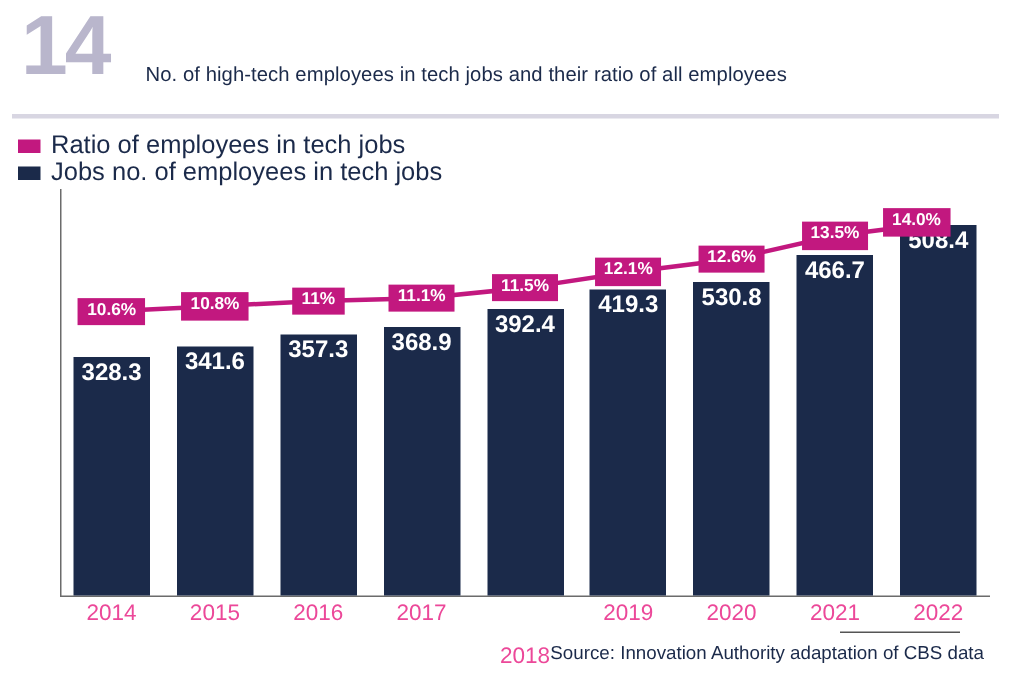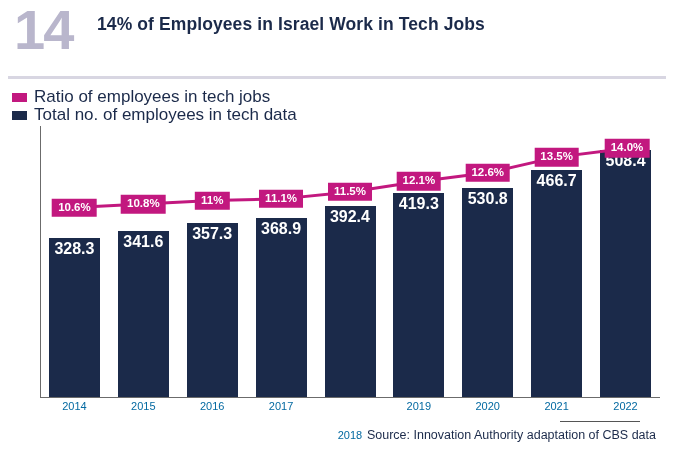--- a/index.html
+++ b/index.html
@@ -174,22 +174,22 @@
     left: 40px;
     top: 274px;
     width: 620px;
     height: 22px;
   }
   .xlabel {
     position: absolute;
     top: 0;
     width: 68.8px;
     text-align: center;
-    font-size: 11px;
-    color: #0369a1;
+    font-size: 15px;
+    color: #ec4899;
   }
 
   
   .source-rule {
     position: absolute;
     left: 560px;
     top: 421px;
     width: 80px;
     height: 1px;
     background: #555;
@@ -202,32 +202,32 @@
     color: #1b2a4a;
   }
 </style>
 </head>
 <body>
 
 <div class="page">
 
   <div class="header">
     <div class="slide-number">14</div>
-    <div class="title">14% of Employees in Israel Work in Tech Jobs</div>
+    <div class="subtitle">No. of high-tech employees in tech jobs and their ratio of all employees</div>
     <div class="rule"></div>
   </div>
 
   <div class="legend">
     <div class="legend-row">
       <span class="legend-swatch ratio"></span>
       <span class="legend-label">Ratio of employees in tech jobs</span>
     </div>
     <div class="legend-row">
       <span class="legend-swatch total"></span>
-      <span class="legend-label">Total no. of employees in tech data</span>
+      <span class="legend-label">Jobs no. of employees in tech jobs</span>
     </div>
   </div>
 
   <div class="chart">
     <div class="plot">
       <div class="axis-line axis-y"></div>
       <div class="axis-line axis-x"></div>
       <div class="bars" id="bars">
           <div class="bar-slot" style="left: 0px;">
             <div class="bar" style="height: 159.46px;"></div>
@@ -271,21 +271,21 @@
         </svg>
       <div class="bars" id="pctLabels">
           <div class="pct-box" style="left: 34.4444px; top: 81.5652px;">10.6%</div>
           <div class="pct-box" style="left: 103.333px; top: 78.087px;">10.8%</div>
           <div class="pct-box" style="left: 172.222px; top: 74.6087px;">11%</div>
           <div class="pct-box" style="left: 241.111px; top: 72.8696px;">11.1%</div>
           <div class="pct-box" style="left: 310px; top: 65.913px;">11.5%</div>
           <div class="pct-box" style="left: 378.889px; top: 55.4783px;">12.1%</div>
           <div class="pct-box" style="left: 447.778px; top: 46.7826px;">12.6%</div>
           <div class="pct-box" style="left: 516.667px; top: 31.1304px;">13.5%</div>
-          <div class="pct-box" style="left: 571px; top: 22.4348px; margin-left: 16px;">14.0%</div>
+          <div class="pct-box" style="left: 571px; top: 22.4348px;">14.0%</div>
         </div>
     </div>
     <div class="xlabels" id="xlabels">
         <div class="xlabel" style="left: 0px;">2014</div>
         <div class="xlabel" style="left: 68.8889px;">2015</div>
         <div class="xlabel" style="left: 137.778px;">2016</div>
         <div class="xlabel" style="left: 206.667px;">2017</div>
         <div class="xlabel" style="left: 275.556px; margin-top: 29px;">2018</div>
         <div class="xlabel" style="left: 344.444px;">2019</div>
         <div class="xlabel" style="left: 413.333px;">2020</div>

